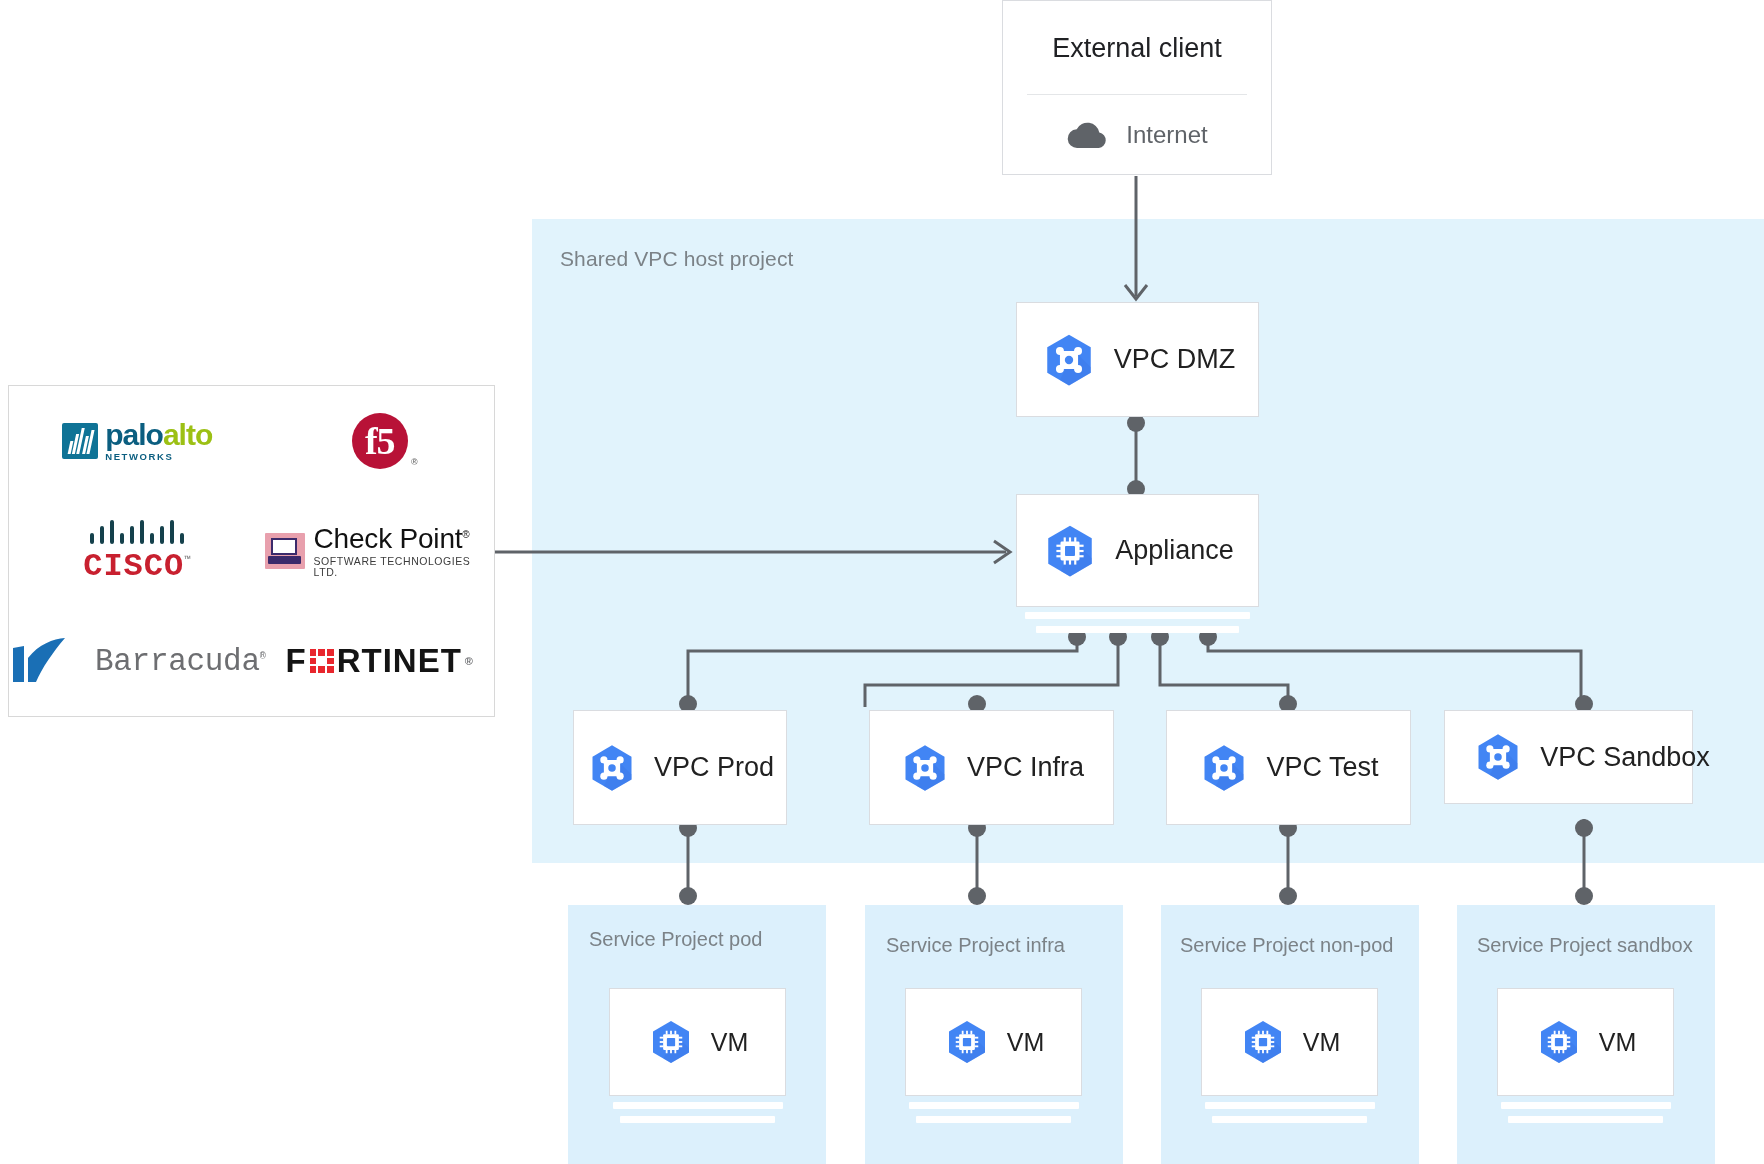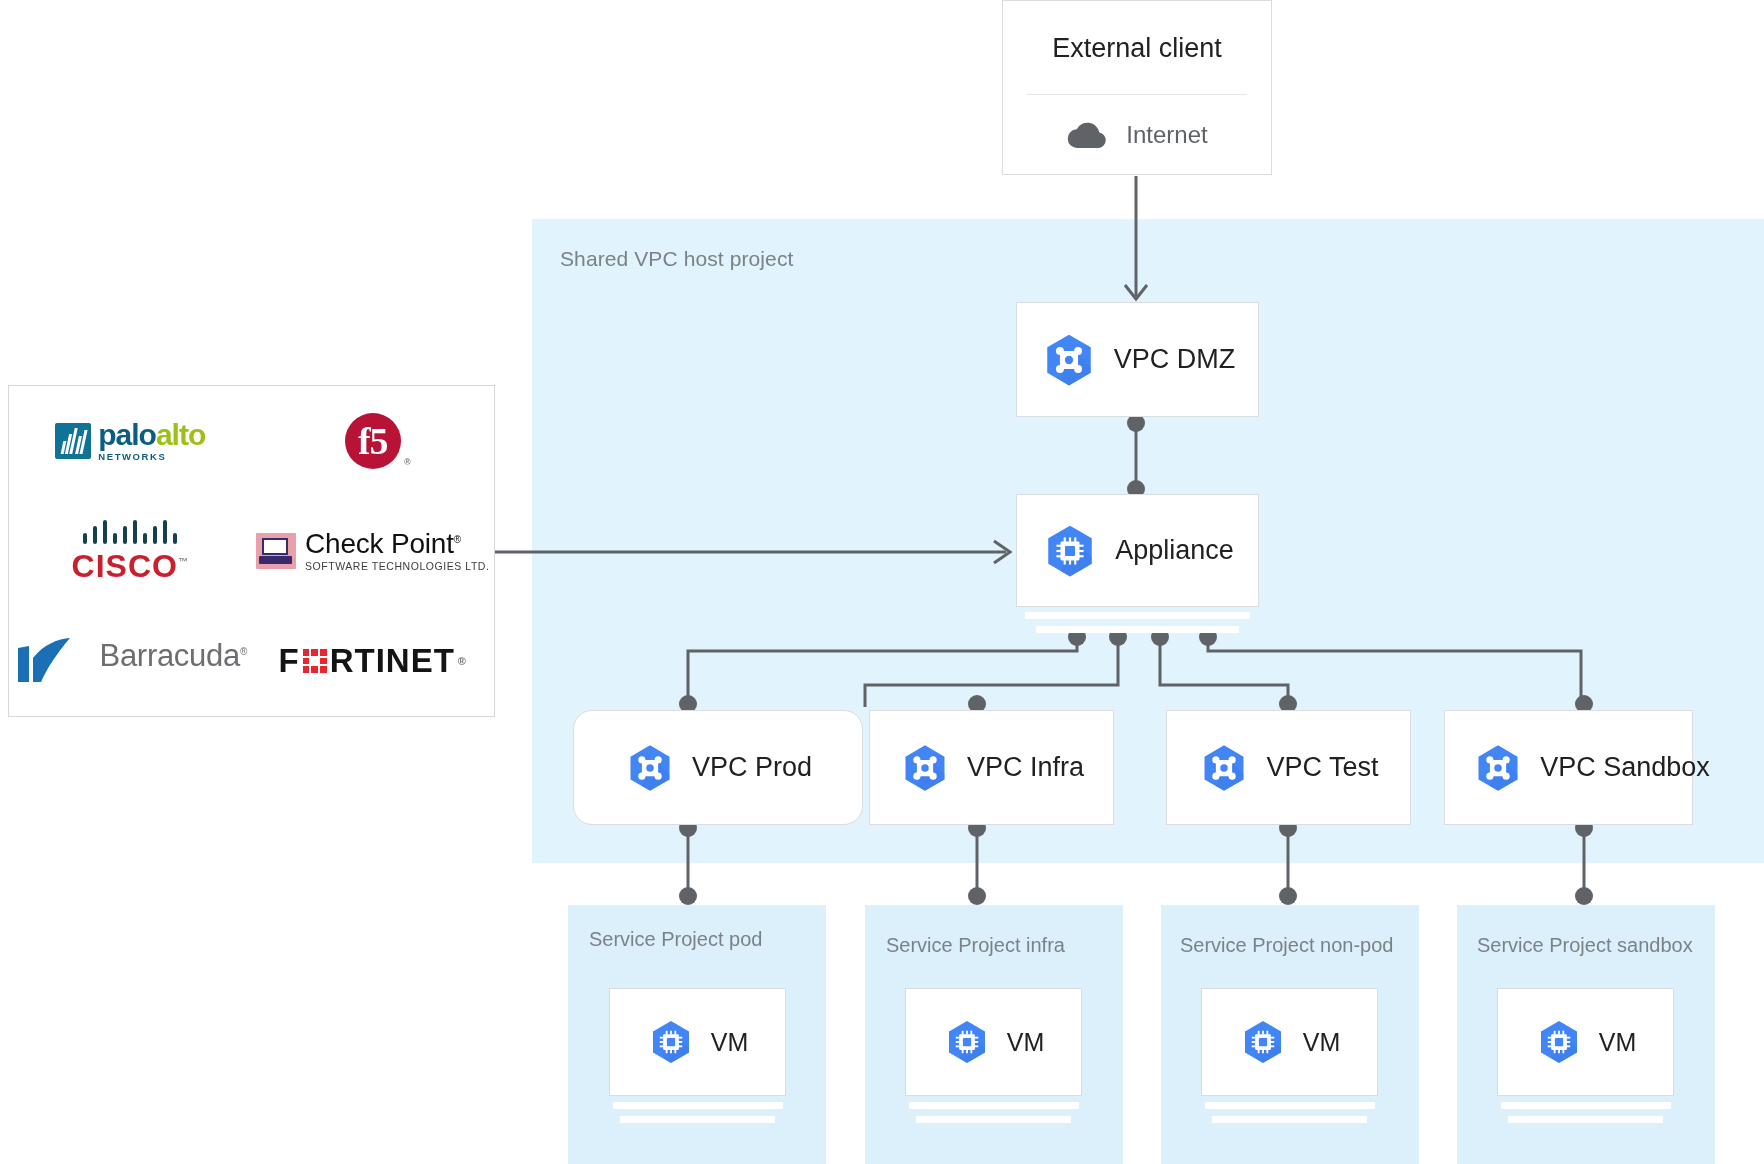--- a/index.html
+++ b/index.html
@@ -159,21 +159,21 @@
     display: flex; align-items: center; justify-content: center;
     letter-spacing: -1px;
     position: relative;
   }
   .f5-tm { position:absolute; right:-9px; bottom:2px; color:#7a7a7a; font-size:9px; font-family:"Liberation Sans",sans-serif;}
 
   
   .cisco-wrap { text-align: center; position: relative; }
   .cisco-bars { display: flex; align-items: flex-end; justify-content: center; gap: 6px; height: 26px; }
   .cisco-bars span { display:block; width: 4px; background: #15414c; border-radius: 2px; }
-  .cisco-text { color: #c8202f; font-size: 32px; font-weight: 700; letter-spacing: 1px; margin-top: 4px; font-family: Liberation Sans, sans-serif; }
+  .cisco-text { color: #c8202f; font-size: 32px; font-weight: 700; letter-spacing: 1px; margin-top: 4px; font-family: Liberation Mono, monospace; }
   .cisco-tm { font-size: 10px; color:#8a8a8a; vertical-align: super; }
 
   
   .cp-wrap { display: flex; align-items: center; gap: 9px; }
   .cp-mark {
     width: 40px; height: 36px; background: #e8a0ad;
     position: relative; border-radius: 1px;
   }
   .cp-mark::before {
     content: ""; position: absolute; left: 6px; top: 5px;
@@ -183,21 +183,21 @@
   .cp-mark::after {
     content: ""; position: absolute; left: 3px; bottom: 5px;
     width: 33px; height: 8px; background: #3b2a6b; border-radius: 1px;
   }
   .cp-text { line-height: 1; }
   .cp-name { font-size: 28px; color: #111111; letter-spacing: -.2px; position: relative; }
   .cp-reg { font-size: 10px; vertical-align: super; }
   .cp-sub { font-size: 10.5px; color: #3c3c3c; letter-spacing: .55px; margin-top: 3px; }
 
   
-  .bc-wrap { display: flex; align-items: flex-start; gap: 28px; }
+  .bc-wrap { display: flex; align-items: center; gap: 28px; font-family: Liberation Mono, monospace; }
   .bc-fin { width: 58px; height: 46px; position: relative; }
   .bc-text { font-size: 31px; color: #6d6e71; letter-spacing: -.3px; position: relative; }
   .bc-reg { font-size: 10px; vertical-align: super; color:#6d6e71;}
 
   
   .ft-wrap { display:flex; align-items:center; font-size: 33px; font-weight: 700; color: #141414; letter-spacing: 1px; }
   .ft-o {
     width: 24px; height: 24px; margin: 0 3px;
     display: grid; grid-template-columns: repeat(3,1fr); grid-template-rows: repeat(3,1fr);
     gap: 2px;
@@ -329,21 +329,21 @@
         <rect x="26.5" y="26.5" width="11" height="11" rx="1" fill="#4285f4"></rect>
       </svg>
     </span>
     <span class="node-label">Appliance</span>
   </div>
   <div class="stack-lines" style="left:1016px; top:612px; width:243px;">
     <i style="width:225px;"></i>
     <i style="width:203px;"></i>
   </div>
 
-  <div class="node" style="left:573px; top:710px; width:290px; height:115px;border-radius:19px;">
+  <div class="node" style="left:573px; top:710px; width:214px; height:115px;">
     <span style="display:flex;">
       <svg width="52" height="52" viewBox="0 0 64 64" xmlns="http://www.w3.org/2000/svg">
         <path fill="#4285f4" d="M32 4 L56 18 L56 46 L32 60 L8 46 L8 18 Z"></path>
         <path fill="#3b78e7" fill-opacity=".45" d="M38 22 L56 40 L56 46 L32 60 L22 54 Z"></path>
         <g fill="#ffffff">
           <rect x="22" y="22" width="20" height="20" rx="1"></rect>
           <circle cx="22" cy="22" r="4.4"></circle>
             <circle cx="42" cy="22" r="4.4"></circle>
           <circle cx="22" cy="42" r="4.4"></circle>
             <circle cx="42" cy="42" r="4.4"></circle>
@@ -383,21 +383,21 @@
             <circle cx="42" cy="22" r="4.4"></circle>
           <circle cx="22" cy="42" r="4.4"></circle>
             <circle cx="42" cy="42" r="4.4"></circle>
         </g>
         <circle cx="32" cy="32" r="4.6" fill="#4285f4"></circle>
       </svg>
     </span>
     <span class="node-label">VPC Test</span>
   </div>
 
-  <div class="node" style="left:1444px; top:710px; width:249px; height:115px;padding-left:45px;">
+  <div class="node" style="left:1444px; top:710px; width:249px; height:94px;padding-left:45px;">
     <span style="display:flex;">
       <svg width="52" height="52" viewBox="0 0 64 64" xmlns="http://www.w3.org/2000/svg">
         <path fill="#4285f4" d="M32 4 L56 18 L56 46 L32 60 L8 46 L8 18 Z"></path>
         <path fill="#3b78e7" fill-opacity=".45" d="M38 22 L56 40 L56 46 L32 60 L22 54 Z"></path>
         <g fill="#ffffff">
           <rect x="22" y="22" width="20" height="20" rx="1"></rect>
           <circle cx="22" cy="22" r="4.4"></circle>
             <circle cx="42" cy="22" r="4.4"></circle>
           <circle cx="22" cy="42" r="4.4"></circle>
             <circle cx="42" cy="42" r="4.4"></circle>

